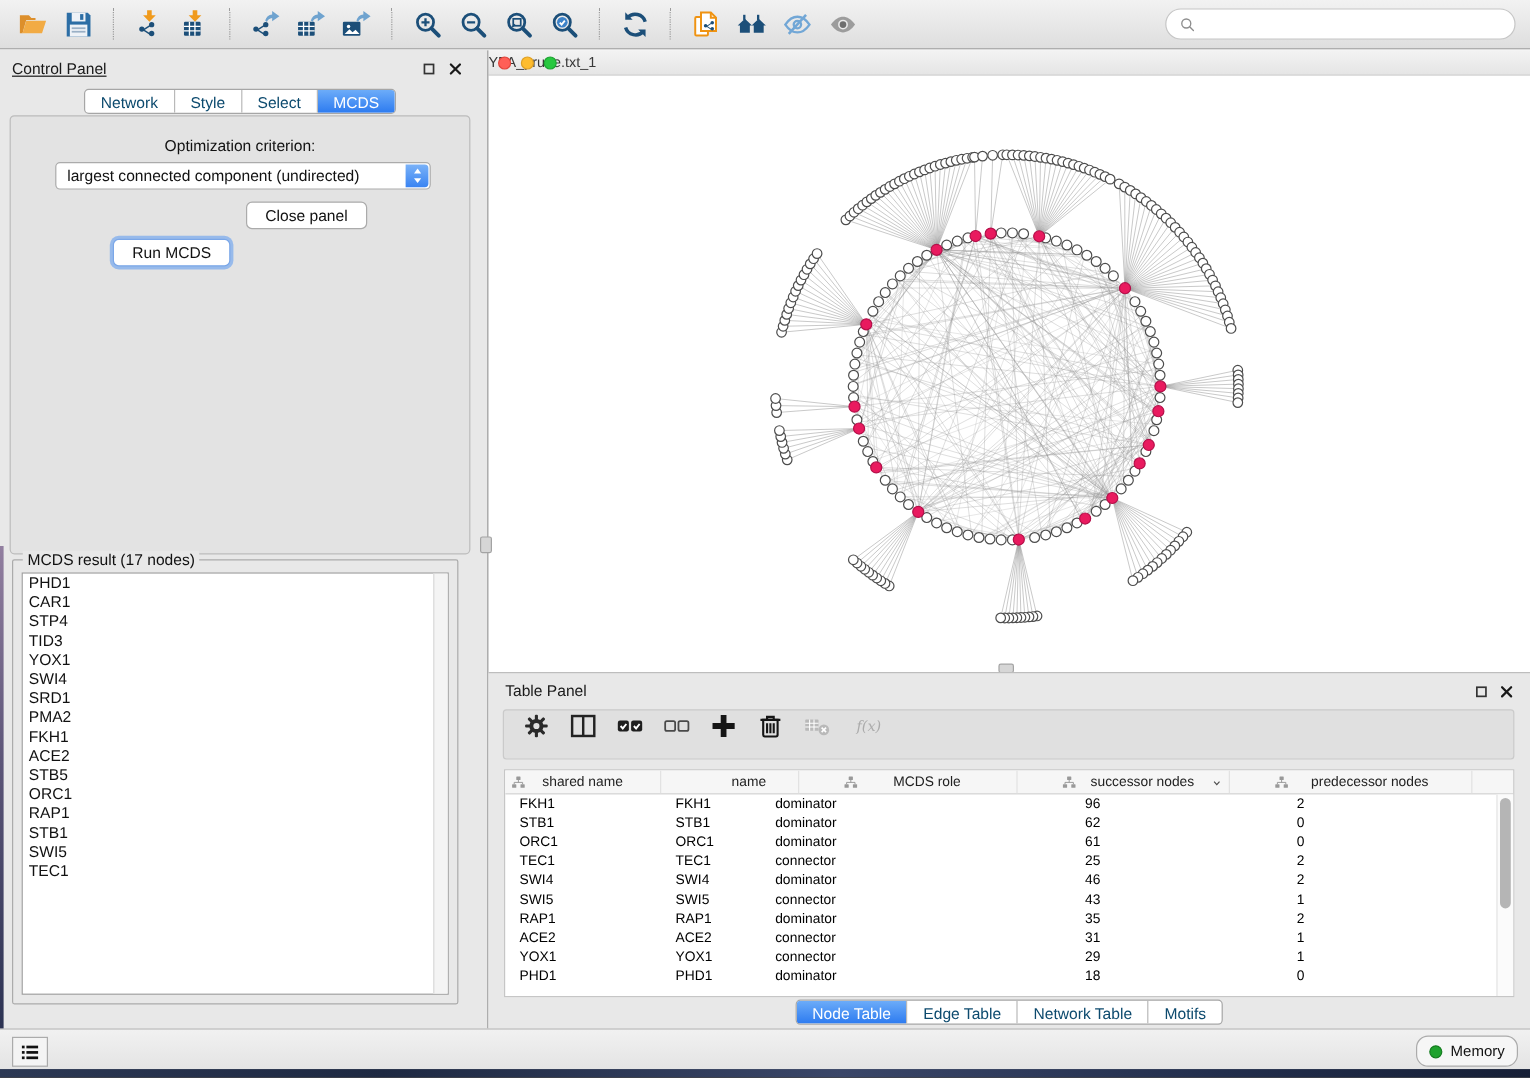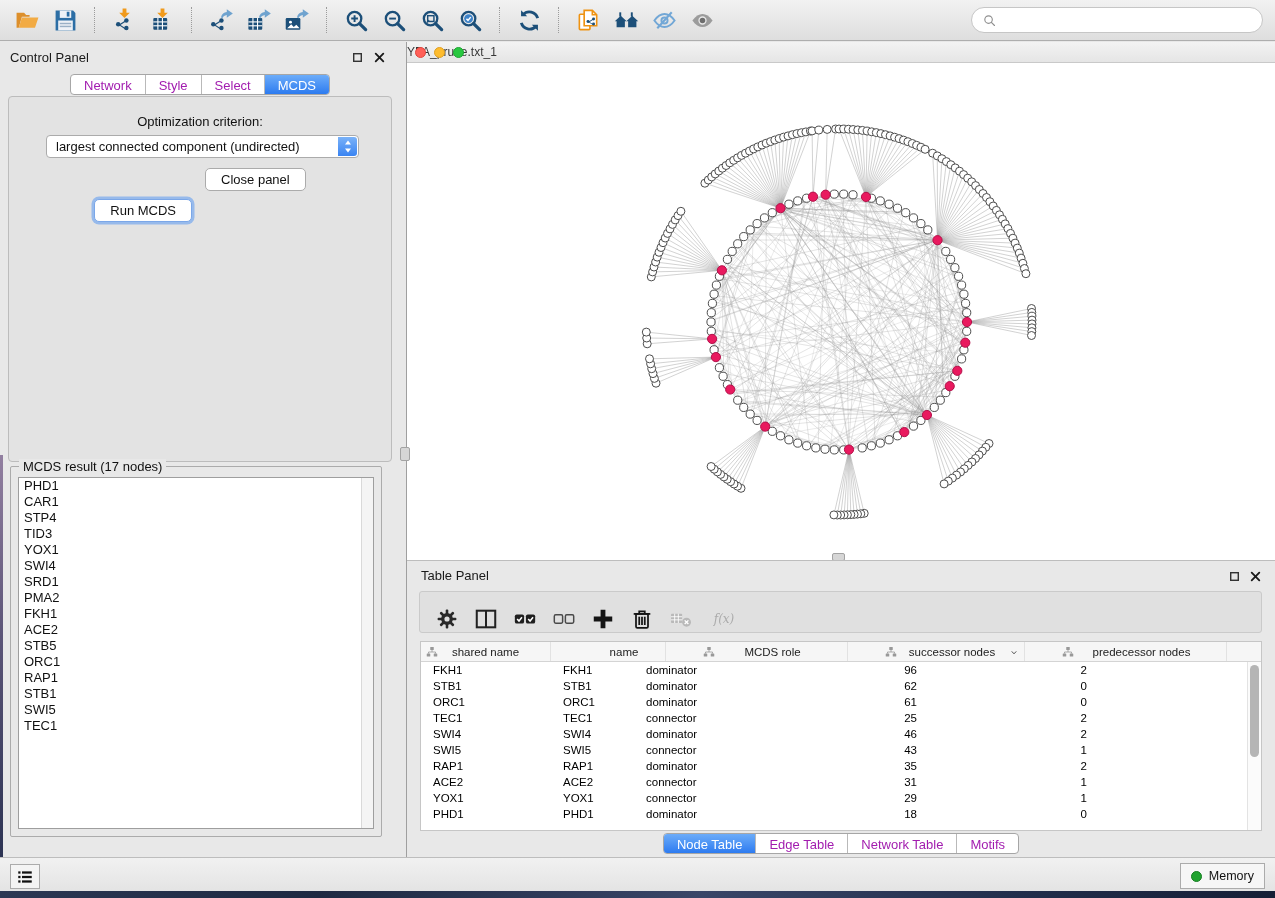--- a/index.html
+++ b/index.html
@@ -12,27 +12,27 @@
   .tbtn{width:30px;height:30px;display:flex;align-items:center;justify-content:center;margin-right:8px;border-radius:4px;}
   .tbtn .ic{width:25px;height:25px;}
   .ic{display:block;}
   .ic svg{width:100%;height:100%;display:block;}
   .tsep{width:0;height:26px;border-left:1px dotted #9b9b9b;margin:0 14px 0 6px;}
   .search-box{position:absolute;right:12px;top:7px;width:292px;height:26px;background:#fff;border:1px solid #c6c6c6;border-radius:13px;display:flex;align-items:center;padding:0 10px;}
   .search-box .ic{width:15px;height:15px;margin-right:6px;flex:none;}
   .search-box input{flex:1;border:none;outline:none;background:transparent;font:13px "Liberation Sans",sans-serif;color:#222;min-width:0;}
   
   .control-panel{position:absolute;left:0;top:42px;width:400px;height:815px;background:#e8e8e8;}
-  .cp-header{position:absolute;top:8px;left:10px;font-size:13px;color:#1a1a1a;}
+  .cp-header{position:absolute;top:8px;left:10px;font-size:13px;color:#1a1a1a;text-decoration:underline;}
   .win-ic{position:absolute;width:13px;height:13px;}
   .cp-float{top:9px;right:36px;}
   .cp-close{top:9px;right:14px;}
   .seg-group{display:flex;border:1px solid #a6a6a6;border-radius:4px;overflow:hidden;background:#fff;height:21px;}
   .cp-tabs{position:absolute;top:32px;left:50%;transform:translateX(-50%);}
-  .seg{padding:0 13px;line-height:21px;font-size:13px;color:#a21caf;border-right:1px solid #b9b9b9;white-space:nowrap;}
+  .seg{padding:0 13px;line-height:21px;font-size:13px;color:#0c4a6e;border-right:1px solid #b9b9b9;white-space:nowrap;}
   .seg:last-child{border-right:none;}
   .seg.active{background:linear-gradient(#6cacf9,#2d7bf0);color:#fff;}
   .cp-content{position:absolute;top:54px;left:8px;width:384px;height:366px;background:#e3e3e3;border:1px solid #bcbcbc;border-radius:4px;}
   .opt-label{margin-top:17px;text-align:center;font-size:13px;color:#111;}
   .select{position:absolute;left:37px;top:38px;width:313px;height:23px;background:#fff;border:1px solid #ababab;border-radius:4px;}
   .select-text{position:absolute;left:9px;top:3px;font-size:13px;color:#111;white-space:nowrap;}
   .select-stepper{position:absolute;right:1px;top:1px;width:19px;height:19px;border-radius:0 3px 3px 0;background:linear-gradient(#7ab2f8,#3a84f2);display:flex;align-items:center;justify-content:center;}
   .select-stepper svg{width:10px;height:15px;display:block;}
   .btn-row{position:absolute;top:71px;left:0;right:0;display:flex;justify-content:center;gap:13px;}
   .btn{height:23px;line-height:21px;padding:0 15px;background:#fff;border:1px solid #ababab;border-radius:5px;font-size:13px;color:#111;}
@@ -53,41 +53,41 @@
   .net-title{line-height:20px;font-size:12px;font-weight:400;color:#383838;}
   #net-svg{position:absolute;left:0;top:21px;}
   .v-divider{position:absolute;left:406px;top:42px;width:1px;height:815px;background:#9f9f9f;}
   .v-handle{position:absolute;left:400px;top:447px;width:10px;height:14px;background:#d6d6d6;border:1px solid #a3a3a3;border-radius:2px;}
   .h-handle{position:absolute;left:832px;top:553px;width:13px;height:8px;background:#d6d6d6;border:1px solid #a3a3a3;border-radius:2px;}
   
   .table-panel{position:absolute;left:407px;top:560px;right:0;height:297px;background:#e8e8e8;border-top:1px solid #bdbdbd;}
   .tp-header{position:absolute;top:7px;left:14px;font-size:13px;color:#1a1a1a;}
   .tp-float{top:9px;right:34px;}
   .tp-close{top:9px;right:13px;}
-  .tp-toolbar{position:absolute;left:12px;right:13px;top:30px;height:42px;background:#e0e0e0;border:1px solid #cacaca;border-radius:3px;display:flex;align-items:flex-end;padding-left:14px;gap:13px;}
+  .tp-toolbar{position:absolute;left:12px;right:13px;top:30px;height:42px;background:#e0e0e0;border:1px solid #cacaca;border-radius:3px;display:flex;align-items:flex-start;padding-left:14px;gap:13px;}
   .tpbtn{width:26px;height:26px;display:flex;align-items:center;justify-content:center;}
   .tpbtn .ic{width:24px;height:24px;}
   .tpbtn.wide{width:36px;}
   .tbl{position:absolute;left:13px;right:13px;top:80px;height:190px;background:#fff;border:1px solid #c6c6c6;overflow:hidden;}
   .thead{display:flex;height:20px;background:#f6f6f6;border-bottom:1px solid #d4d4d4;gap:32px;}
   .th{position:relative;border-right:1px solid #e2e2e2;font-size:11.5px;color:#222;display:flex;align-items:center;justify-content:center;flex:none;}
   .th.fill{flex:1;border-right:none;}
   .th .tree{position:absolute;left:5px;top:4px;width:12px;height:12px;}
   .th .chev{position:absolute;right:5px;top:6px;width:10px;height:9px;}
   .tr{display:flex;height:16px;font-size:11.5px;color:#000;}
   .td{flex:none;padding-left:12px;line-height:16px;white-space:nowrap;overflow:hidden;}
   .td.num{text-align:right;padding-left:0;padding-right:12px;}
   .tbl-scroll{position:absolute;right:14px;top:101px;width:14px;height:168px;background:#fbfbfb;border-left:1px solid #e3e3e3;}
   .tbl-thumb{position:absolute;left:2px;top:3px;width:9px;height:92px;background:#b5b5b5;border-radius:5px;}
   .tbl-tabs{position:absolute;left:0;right:0;top:272px;display:flex;justify-content:center;}
   
   .status-bar{position:absolute;left:0;right:0;top:857px;height:34px;background:linear-gradient(#f1f1f1,#e4e4e4);border-top:1px solid #bdbdbd;}
   .list-btn{position:absolute;left:10px;top:6px;width:30px;height:25px;background:#f4f4f4;border:1px solid #ababab;display:flex;align-items:center;justify-content:center;}
   .list-btn .ic{width:18px;height:18px;}
-  .memory-btn{position:absolute;right:10px;top:5px;height:26px;padding:1px 10px;background:#f6f6f6;border:1px solid #ababab;border-radius:0;display:flex;align-items:center;gap:7px;font-size:12.5px;color:#111;}
+  .memory-btn{position:absolute;right:10px;top:5px;height:26px;padding:1px 10px;background:#f6f6f6;border:1px solid #ababab;border-radius:10px;display:flex;align-items:center;gap:7px;font-size:12.5px;color:#111;}
   .mem-dot{width:11px;height:11px;border-radius:50%;border:1px solid #157d20;}
   .wallpaper{position:absolute;left:0;right:0;bottom:0;height:7px;background:linear-gradient(90deg,#2c3854,#1e2942 25%,#3a4668 55%,#222e4c 80%,#161f36);}
   .sliver{position:absolute;left:0;top:455px;width:3px;height:402px;background:linear-gradient(#927fa0,#5c5578 45%,#2c3353);}
 </style>
 </head>
 <body>
 
 <div class="app">
   <div class="chrome">
 

